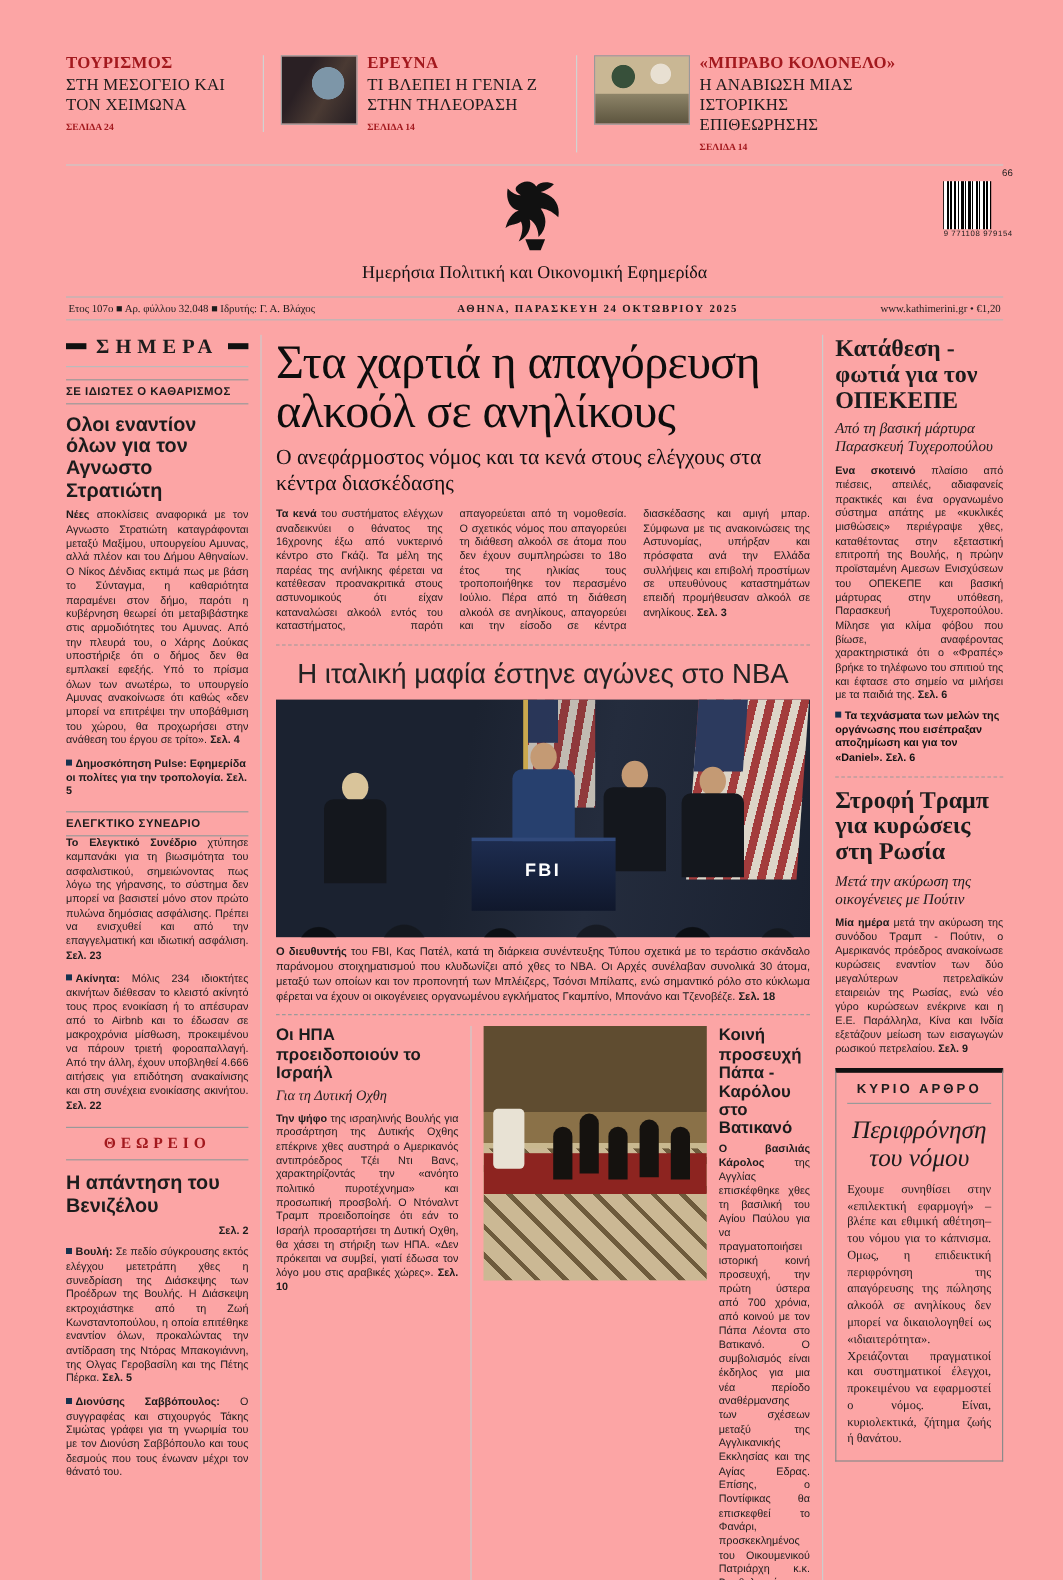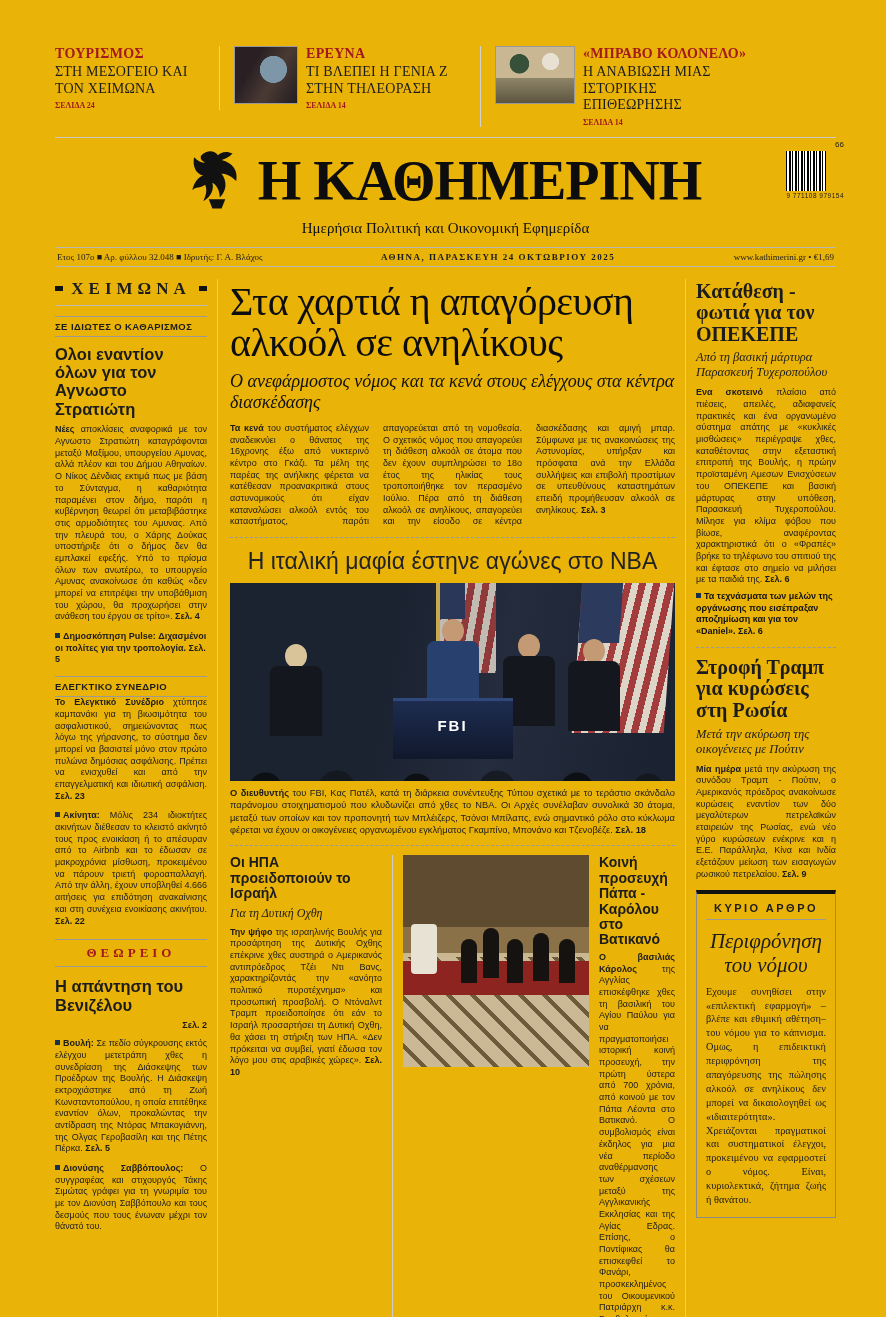--- a/index.html
+++ b/index.html
@@ -1,16 +1,16 @@
 <!DOCTYPE html>
 <html><head>
 <meta charset="utf-8">
 <style>
   html,body{margin:0;padding:0;background:#e9e9e9;}
-  .page{width:886px;height:1317px;background:#eab308;margin:0 auto;overflow:hidden;position:relative;
+  .page{width:886px;height:1317px;background:#fca5a5;margin:0 auto;overflow:hidden;position:relative;
         font-family:"Liberation Sans",sans-serif;color:#1c1c1c;box-sizing:border-box;
         padding:46px 50px 0 55px;}
   .serif{font-family:"Liberation Serif","DejaVu Serif",serif;}
   .just{text-align:justify;}
   .red{color:#a3191e;}
   .pg{font-weight:bold;}
   .dashed{border:0;border-top:1px dashed #9a9a9a;margin:9px 0;}
   
   .teasers{display:flex;align-items:flex-start;border-bottom:1px solid #c9c9c9;padding-bottom:10px;}
   .teaser{padding:0 14px;display:flex;gap:8px;}
@@ -55,21 +55,21 @@
     font-size:9.5px;font-weight:bold;letter-spacing:.4px;}
   .sb-title{font-size:16.5px;font-weight:bold;line-height:1.12;margin:8px 0 6px;}
   .sb-body{font-size:9px;line-height:1.3;}
   .sb-bullet{margin-top:8px;font-size:9px;line-height:1.3;}
   .sq{display:inline-block;width:5px;height:5px;background:#16324f;margin-right:3px;vertical-align:1px;}
   .theoreio{border-top:1px solid #999;border-bottom:1px solid #999;text-align:center;
     padding:5px 0;margin-top:12px;font-size:13px;font-weight:bold;letter-spacing:4px;color:#a3191e;}
   .sb-pageright{text-align:right;font-weight:bold;font-size:9px;}
   
   .main-h1{font-size:40px;line-height:1.03;letter-spacing:-.5px;font-weight:normal;color:#0d0d0d;margin:2px 0 8px;}
-  .main-sub{font-style:italic;font-size:18px;margin:0 0 10px;color:#111;}
+  .main-sub{font-size:18px;margin:0 0 10px;color:#111;}
   .cols3{column-count:3;column-gap:14px;font-size:9px;line-height:1.3;}
   .lead{font-weight:bold;}
   .nba-h2{text-align:center;font-size:23px;font-weight:normal;color:#222;margin:10px 0 8px;}
   .nba-photo{position:relative;height:198px;background:linear-gradient(100deg,#1b2230 0 35%,#242c3d 60%,#1a2130);overflow:hidden;}
   .flag{position:absolute;background:repeating-linear-gradient(100deg,#a33c3c 0 7px,#ddd5c8 7px 14px);}
   .flag .canton{position:absolute;left:0;top:0;width:45%;height:40%;background:#2c3a5e;}
   .f1{right:6px;top:0;width:92px;height:150px;transform:skewX(-4deg);}
   .f2{left:210px;top:0;width:56px;height:90px;opacity:.85;}
   .pole{position:absolute;top:0;width:4px;height:160px;background:#caa84e;}
   .figure{position:absolute;}
@@ -142,50 +142,49 @@
       </div>
     </div>
   </div>
 
   <div class="masthead">
     <div class="mast-row">
       <svg width="54" height="66" viewBox="0 0 58 72">
         <path fill="#111" d="M12 8 C18 2 26 2 30 8 C33 4 40 3 46 6 C42 10 38 12 34 13 C46 16 52 24 50 36 C44 30 38 28 34 28 C40 36 40 46 32 54 C32 46 28 40 24 38 C26 46 22 54 14 58 C18 50 18 44 16 40 C10 44 6 42 2 46 C4 38 8 32 14 30 C6 28 2 20 4 10 C8 14 12 16 16 16 C12 14 10 11 12 8 Z"></path>
         <path fill="#111" d="M20 56 L38 56 L34 66 L24 66 Z"></path>
       </svg>
-      <div class="mast-title serif">Η ΚΑΘΗΜΕΡΙΝΗ</div>
     </div>
     <div class="mast-sub serif">Ημερήσια Πολιτική και Οικονομική Εφημερίδα</div>
     <div class="barcode-wrap">
       <div class="corner-num">66</div>
       <div class="barcode"></div>
       <div class="barcode-num">9 771108 979154</div>
     </div>
   </div>
 
   <div class="dateline serif">
     <span>Ετος 107ο ■ Αρ. φύλλου 32.048 ■ Ιδρυτής: Γ. Α. Βλάχος</span>
     <span class="center">ΑΘΗΝΑ, ΠΑΡΑΣΚΕΥΗ 24 ΟΚΤΩΒΡΙΟΥ 2025</span>
-    <span>www.kathimerini.gr • €1,69</span>
+    <span>www.kathimerini.gr • €1,20</span>
   </div>
 
   <div class="content">
 
     <div class="sidebar">
       <div class="simera serif">
         <span class="bar"></span>
-        <span class="txt">ΧΕΙΜΩΝΑ</span>
+        <span class="txt">ΣΗΜΕΡΑ</span>
         <span class="bar"></span>
       </div>
 
       <div class="sb-kicker">ΣΕ ΙΔΙΩΤΕΣ Ο ΚΑΘΑΡΙΣΜΟΣ</div>
       <div class="sb-title">Ολοι εναντίον όλων για τον Αγνωστο Στρατιώτη</div>
       <p class="sb-body just" style="margin:0"><span class="lead">Νέες</span> <span>αποκλίσεις αναφορικά με τον Αγνωστο Στρατιώτη καταγράφονται μεταξύ Μαξίμου, υπουργείου Αμυνας, αλλά πλέον και του Δήμου Αθηναίων. Ο Νίκος Δένδιας εκτιμά πως με βάση το Σύνταγμα, η καθαριότητα παραμένει στον δήμο, παρότι η κυβέρνηση θεωρεί ότι μεταβιβάστηκε στις αρμοδιότητες του Αμυνας. Από την πλευρά του, ο Χάρης Δούκας υποστήριξε ότι ο δήμος δεν θα εμπλακεί εφεξής. Υπό το πρίσμα όλων των ανωτέρω, το υπουργείο Αμυνας ανακοίνωσε ότι καθώς «δεν μπορεί να επιτρέψει την υποβάθμιση του χώρου, θα προχωρήσει στην ανάθεση του έργου σε τρίτο».</span> <span class="pg">Σελ. 4</span></p>
 
-      <div class="sb-bullet"><span class="sq"></span><span class="lead">Δημοσκόπηση Pulse:</span> <span class="lead">Διχασμένοι οι πολίτες για την τροπολογία.</span> <span class="pg">Σελ. 5</span></div>
+      <div class="sb-bullet"><span class="sq"></span><span class="lead">Δημοσκόπηση Pulse:</span> <span class="lead">Εφημερίδα οι πολίτες για την τροπολογία.</span> <span class="pg">Σελ. 5</span></div>
 
       <div class="sb-kicker">ΕΛΕΓΚΤΙΚΟ ΣΥΝΕΔΡΙΟ</div>
       <p class="sb-body just" style="margin:0"><span class="lead">Το Ελεγκτικό Συνέδριο</span> <span>χτύπησε καμπανάκι για τη βιωσιμότητα του ασφαλιστικού, σημειώνοντας πως λόγω της γήρανσης, το σύστημα δεν μπορεί να βασιστεί μόνο στον πρώτο πυλώνα δημόσιας ασφάλισης. Πρέπει να ενισχυθεί και από την επαγγελματική και ιδιωτική ασφάλιση.</span> <span class="pg">Σελ. 23</span></p>
 
       <div class="sb-bullet just"><span class="sq"></span><span class="lead">Ακίνητα:</span> <span>Μόλις 234 ιδιοκτήτες ακινήτων διέθεσαν το κλειστό ακίνητό τους προς ενοικίαση ή το απέσυραν από το Airbnb και το έδωσαν σε μακροχρόνια μίσθωση, προκειμένου να πάρουν τριετή φοροαπαλλαγή. Από την άλλη, έχουν υποβληθεί 4.666 αιτήσεις για επιδότηση ανακαίνισης και στη συνέχεια ενοικίασης ακινήτου.</span> <span class="pg">Σελ. 22</span></div>
 
       <div class="theoreio serif">ΘΕΩΡΕΙΟ</div>
       <div class="sb-title" style="margin-top:10px">Η απάντηση του Βενιζέλου</div>
       <div class="sb-pageright">Σελ. 2</div>
 

